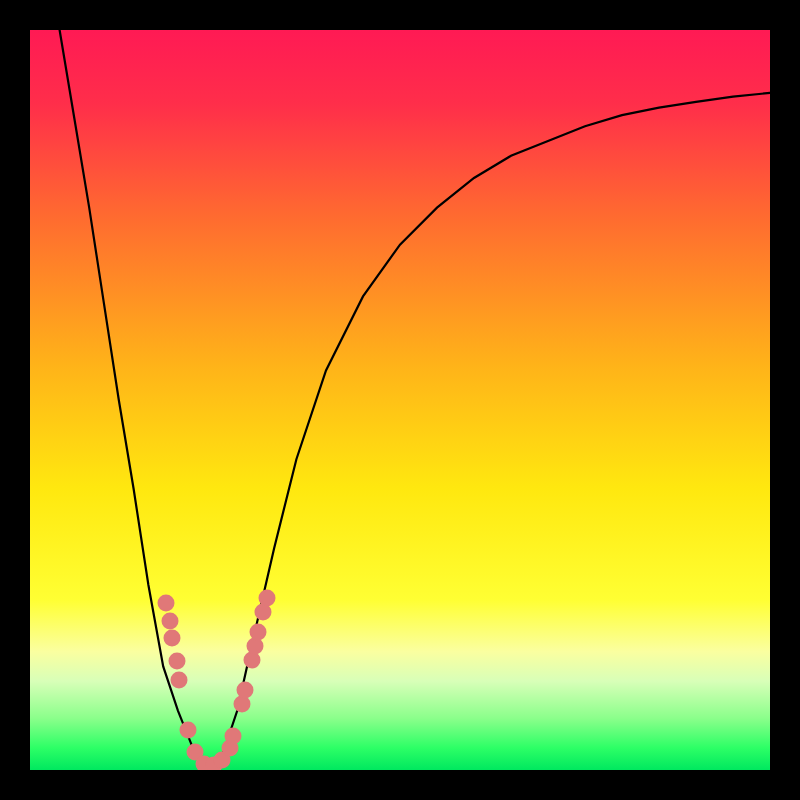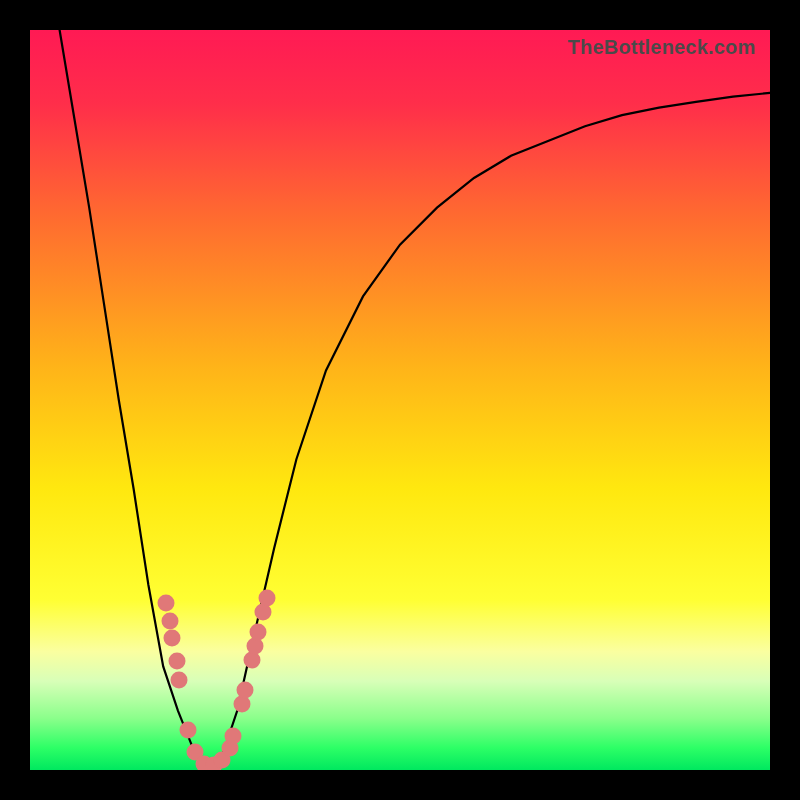--- a/index.html
+++ b/index.html
@@ -91,15 +91,14 @@
           <circle cx="212" cy="674" r="8.5" fill="#e07878"></circle>
           <circle cx="215" cy="660" r="8.5" fill="#e07878"></circle>
           <circle cx="222" cy="630" r="8.5" fill="#e07878"></circle>
           <circle cx="225" cy="616" r="8.5" fill="#e07878"></circle>
           <circle cx="228" cy="602" r="8.5" fill="#e07878"></circle>
           <circle cx="233" cy="582" r="8.5" fill="#e07878"></circle>
           <circle cx="237" cy="568" r="8.5" fill="#e07878"></circle>
         </g>
     </svg>
 
-    <div class="watermark">TheBottleneck.com</div>
   </div>
 </div>
 
 </body></html>

